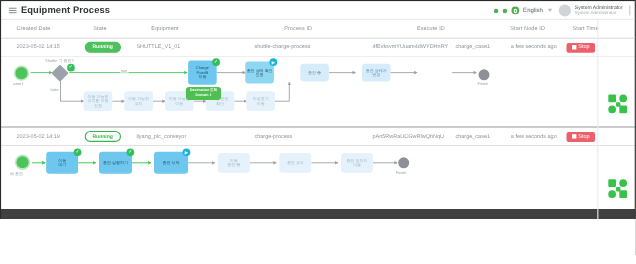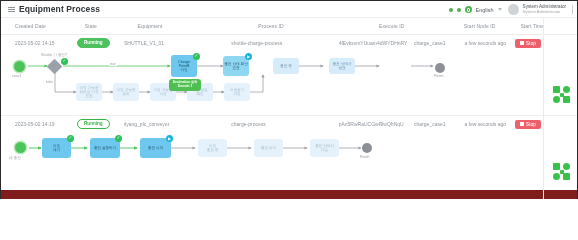--- a/index.html
+++ b/index.html
@@ -4,21 +4,21 @@
 <style>
   html,body{margin:0;padding:0;}
   body{
     width:578px;height:199px;overflow:hidden;
     background:#ffffff;
     font-family:"Liberation Sans","DejaVu Sans",sans-serif;
     color:#333;
   }
   .app{
     width:578px;height:206px;position:relative;
-    border:1px solid #2b2b2b;box-sizing:border-box;background:#7f1d1d;
+    border:1px solid #2b2b2b;box-sizing:border-box;background:#404040;
   }
   
   .topbar{
     height:17px;display:flex;align-items:center;
     border-bottom:1px solid #eceef0;background:#fff;
     position:relative;box-sizing:border-box;
   }
   .title-wrap{display:flex;align-items:center;gap:4px;padding-left:7px;}
   .hamburger{
     width:7px;height:7px;display:inline-block;position:relative;flex:none;

